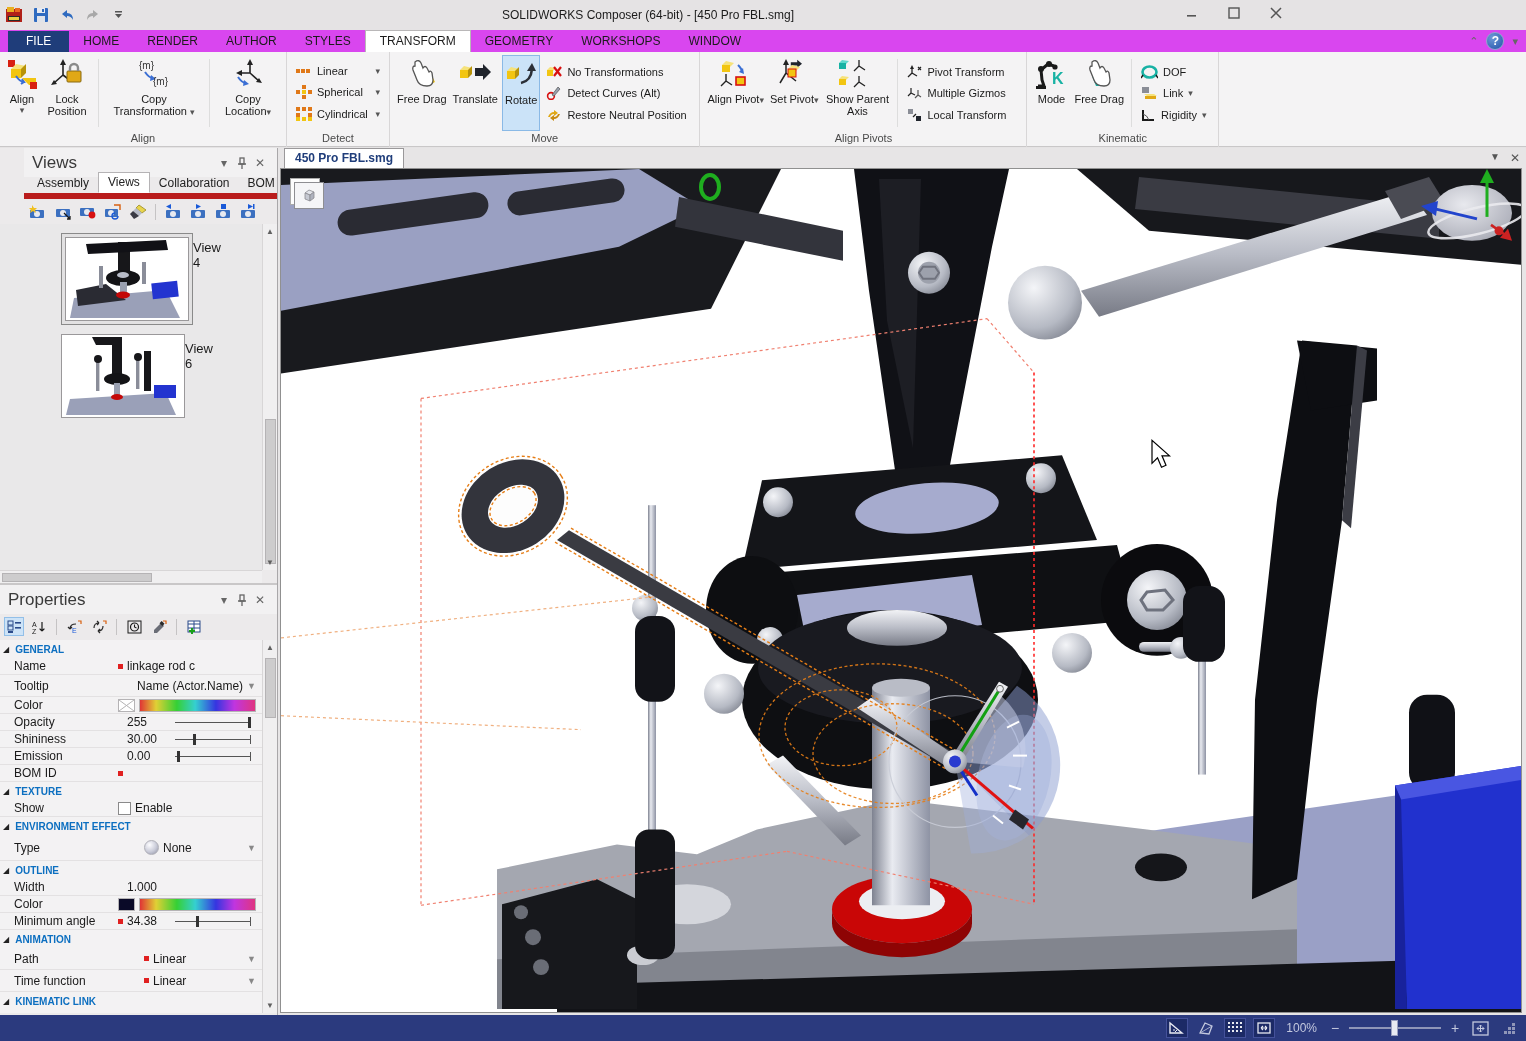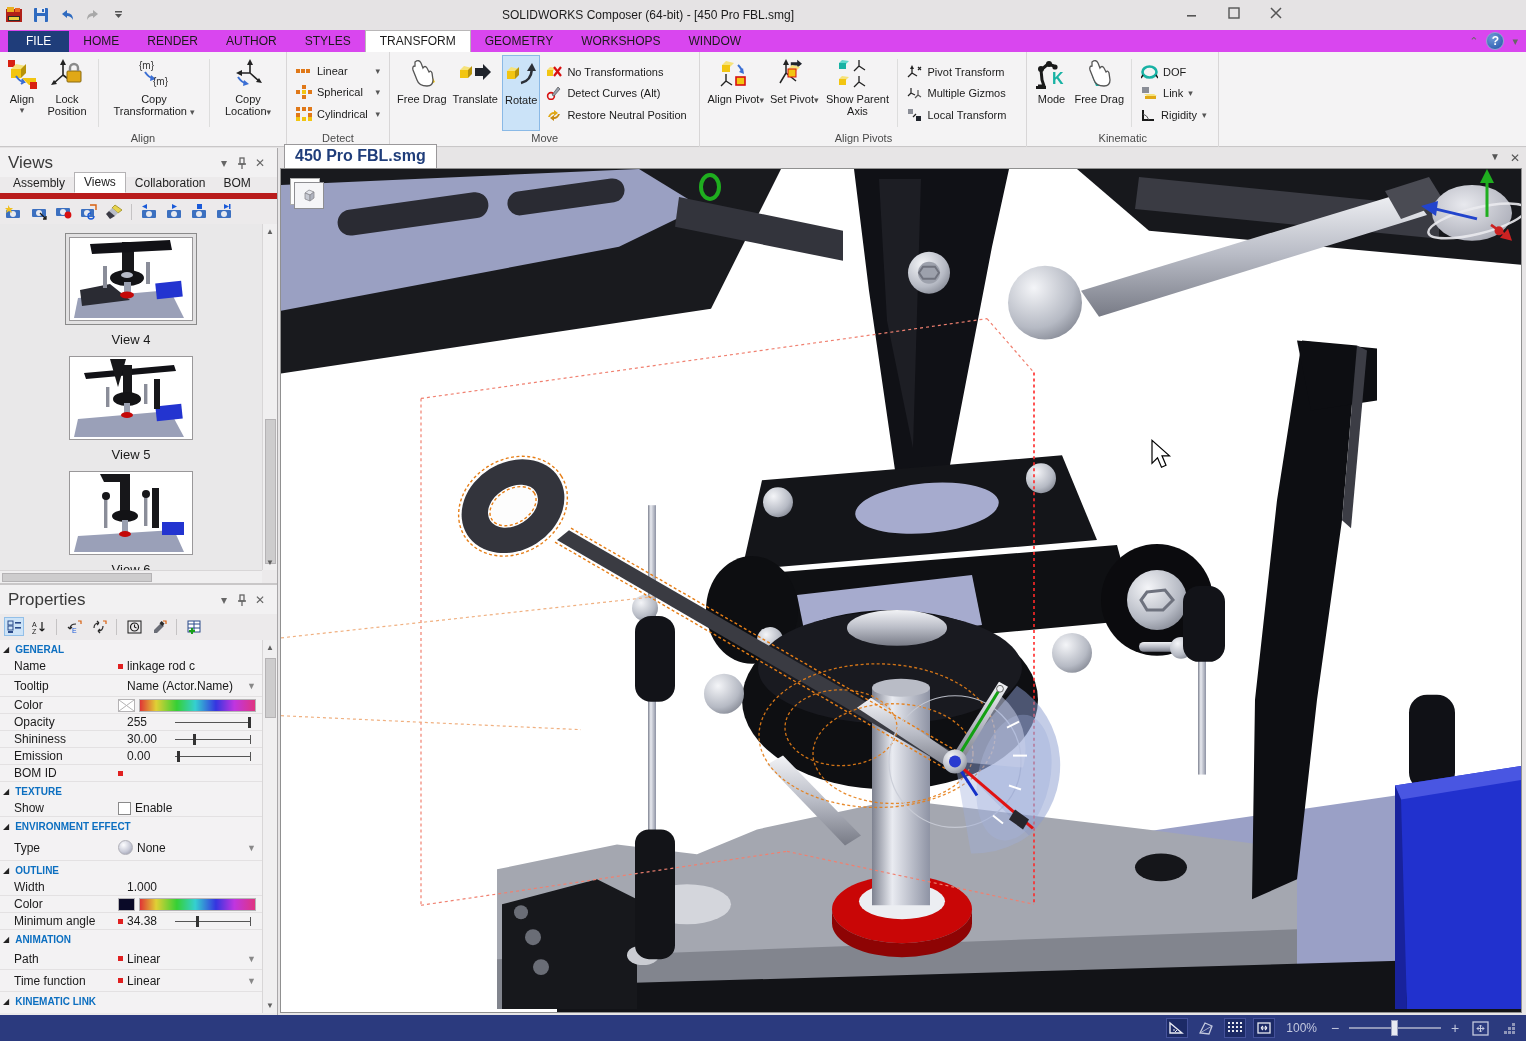--- a/index.html
+++ b/index.html
@@ -48,38 +48,38 @@
   .phbtn { width:18px; height:16px; display:flex; align-items:center; justify-content:center; color:#666; font-size:12px; }
   .ptabs { display:flex; align-items:flex-end; height:22px; padding-left:4px; border-bottom:6px solid #b91c1c; background:#eceaeb; }
   .ptab { padding:2px 9px 3px 9px; font-size:12px; color:#222; }
   .ptab.active { background:#fff; border:1px solid #b5b3b5; border-bottom:1px solid #fff; }
   .ptoolbar { height:25px; display:flex; align-items:center; gap:5px; padding:0 4px; background:#eceaeb; }
   .tbtn { width:20px; height:19px; display:flex; align-items:center; justify-content:center; }
   .tbtn.sel { background:#cde3f7; border:1px solid #92bfe8; }
   .tsep { width:1px; height:16px; background:#c5c3c4; margin:0 2px; }
 
   #thumb-area { position:absolute; left:0; top:76px; width:262px; bottom:13px; background:#e9e8e9; overflow:hidden; }
-  .thumb { width:140px; margin:9px auto 0 auto; display:flex; flex-direction:column; align-items:center; }
+  .thumb { width:140px; margin:9px auto 0 auto; display:flex; flex-direction:row; }
   .timg { width:124px; height:84px; background:#fff; border:1px solid #9a989a; }
   .thumb.selected .timgwrap { border:1px solid #8a8a8a; background:#e2e1e2; padding:3px; }
   .tlabel { margin-top:7px; font-size:13px; color:#1a1a1a; }
 
   .vscroll { position:absolute; right:0; width:15px; background:#f0eff0; border-left:1px solid #d8d6d7; }
   .varrow { height:15px; display:flex; align-items:center; justify-content:center; color:#606060; font-size:8px; }
   .vthumb { position:absolute; left:2px; width:11px; background:#cdcccd; border:1px solid #b5b3b5; }
   .hscroll { position:absolute; left:0; bottom:0; height:13px; background:#f0eff0; border-top:1px solid #d8d6d7; }
   .hthumb { position:absolute; top:2px; height:9px; background:#cdcccd; border:1px solid #b5b3b5; }
 
   
   #props-grid { position:absolute; left:0; top:55px; width:262px; bottom:0; background:#f3f2f3; overflow:hidden; }
   .sechdr { height:18px; display:flex; align-items:center; gap:6px; padding-left:3px; background:#f3f2f3; }
   .sechdr .tri { font-size:8px; color:#222; }
   .sechdr .sectxt { color:#0c6fc0; font-weight:bold; font-size:10px; }
   .prow { display:flex; align-items:center; height:17px; border-bottom:1px solid #e3e1e2; background:#f3f2f3; }
-  .prow.tall { height:22px; }
+  .prow.tall { height:22px;gap:26px; }
   .plabel { width:118px; padding-left:14px; font-size:12px; color:#1a1a1a; white-space:nowrap; overflow:hidden; }
   .pval { flex:1; display:flex; align-items:center; gap:4px; padding-right:6px; font-size:12px; }
   .reddot { width:5px; height:5px; background:#e02020; flex:none; }
   .reddot.ph { visibility:hidden; }
   .pvtext { white-space:nowrap; }
   .pvtext.num { width:42px; }
   .vcaret { margin-left:auto; color:#888; font-size:9px; }
   .slider { flex:1; position:relative; height:13px; max-width:76px; margin-left:2px; }
   .slider .track { position:absolute; left:0; right:0; top:6px; height:1px; background:#555; }
   .slider .endt { position:absolute; right:0; top:2px; width:1px; height:9px; background:#555; }
@@ -88,21 +88,21 @@
     background:linear-gradient(90deg,#e03535,#e0d035 14%,#35d035 32%,#35d0d0 48%,#3535e0 66%,#c035e0 82%,#e03580 100%); }
   .swatch { width:17px; height:13px; border:1px solid #b5b3b5; flex:none; }
   .checkbox { width:13px; height:13px; background:#fff; border:1px solid #8a8a8a; flex:none; }
   .spherei { width:15px; height:15px; border-radius:50%; flex:none;
     background:radial-gradient(circle at 35% 30%, #fdfdff, #c9cbd8 55%, #8d90a2); border:1px solid #b0b0b8; }
 
   
   #viewport { position:absolute; left:278px; top:148px; width:1248px; height:867px; background:#e7e5e6; }
   #doctabs { position:absolute; left:0; top:0; right:0; height:20px; display:flex; align-items:flex-end; padding-left:6px; }
   #doctab { background:#fff; border:1px solid #9a989a; border-bottom:none; padding:2px 10px 3px 10px;
-    font-weight:bold; color:#1f3d7a; font-size:16px; }
+    font-weight:bold; color:#1f3d7a; font-size:12px; }
   #doctabs-right { position:absolute; right:6px; top:3px; display:flex; gap:10px; color:#555; }
   #canvas { position:absolute; left:2px; top:20px; right:4px; bottom:2px; background:#fff; border:1px solid #909090; }
   #navicon { position:absolute; left:13px; top:13px; width:30px; height:27px; background:#f5f5f7;
     border:1px solid #8e8e92; box-shadow:-4px -4px 0 -1px #fdfdfd, -4px -4px 0 0 #aaa;
     display:flex; align-items:center; justify-content:center; }
 
   
   #statusbar { position:absolute; left:0; top:1015px; width:1526px; height:26px; background:#2b3a7e;
     display:flex; align-items:center; justify-content:flex-end; gap:7px; padding-right:6px; }
   .sbtn { width:22px; height:20px; display:flex; align-items:center; justify-content:center; }
@@ -476,21 +476,21 @@
         </div>
       </div>
     </div>
     <div class="rgroup-label">Kinematic</div>
   </div>
   <div style="flex:1"></div>
 </div>
 
 <div id="left-col">
 
-  <div style="position:relative; height:437px; border-bottom:2px solid #c9c7c8;">
+  <div style="position:relative; height:437px; border-bottom:2px solid #c9c7c8;padding-left:24px;">
     <div class="panel-hdr">
       <span class="panel-title">Views</span>
       <span class="phbtn">▾</span>
       <span class="phbtn">
           <svg width="10" height="12">
             <rect x="3" y="1" width="4" height="6" fill="none" stroke="#666" stroke-width="1.3"></rect>
             <path d="M1,7 L9,7 M5,7 L5,12" stroke="#666" stroke-width="1.3"></path>
           </svg>
         </span>
       <span class="phbtn">✕</span>
@@ -584,39 +584,20 @@
                 <ellipse cx="57" cy="40" rx="17" ry="8" fill="#131316"></ellipse>
                 <ellipse cx="57" cy="37" rx="6" ry="3" fill="#b8bcc8"></ellipse>
                 <rect x="54" y="44" width="7" height="12" fill="#9aa0b0"></rect>
                 <ellipse cx="57" cy="57" rx="7" ry="3.4" fill="#c40808"></ellipse>
                 <rect x="33" y="28" width="4" height="22" fill="#8a8d99"></rect>
                 <rect x="76" y="24" width="4" height="22" fill="#8a8d99"></rect>
               </svg>
         </div>
           </div>
         <span class="tlabel">View 4</span>
-      </div>
-      <div class="thumb">
-        <div class="timg">
-          <svg width="122" height="82">
-              <rect width="122" height="82" fill="#fff"></rect>
-              <polygon points="8,62 100,54 114,80 4,80" fill="#9aa0b8"></polygon>
-              <rect x="86" y="48" width="26" height="15" fill="#2334d0" transform="rotate(-6 99 55)"></rect>
-              <polygon points="14,16 104,8 106,14 16,22" fill="#111116"></polygon>
-              <polygon points="40,2 48,30 56,2" fill="#17171a"></polygon>
-              <rect x="53" y="8" width="9" height="30" fill="#17171a"></rect>
-              <ellipse cx="57" cy="42" rx="14" ry="7" fill="#131316"></ellipse>
-              <rect x="54" y="46" width="6" height="12" fill="#9aa0b0"></rect>
-              <ellipse cx="57" cy="58" rx="6" ry="3" fill="#c40808"></ellipse>
-              <rect x="36" y="30" width="3.4" height="20" fill="#8a8d99"></rect>
-              <rect x="74" y="27" width="3.4" height="20" fill="#8a8d99"></rect>
-              <rect x="84" y="22" width="6" height="30" fill="#17171a"></rect>
-            </svg>
-        </div>
-        <span class="tlabel">View 5</span>
       </div>
       <div class="thumb">
         <div class="timg">
           <svg width="122" height="82">
               <rect width="122" height="82" fill="#fff"></rect>
               <polygon points="8,64 104,58 114,80 4,80" fill="#9aa0b8"></polygon>
               <polygon points="30,2 54,2 50,10 34,10" fill="#17171a"></polygon>
               <rect x="50" y="2" width="10" height="38" fill="#17171a"></rect>
               <ellipse cx="55" cy="44" rx="13" ry="6" fill="#131316"></ellipse>
               <rect x="52" y="48" width="6" height="14" fill="#9aa0b0"></rect>

